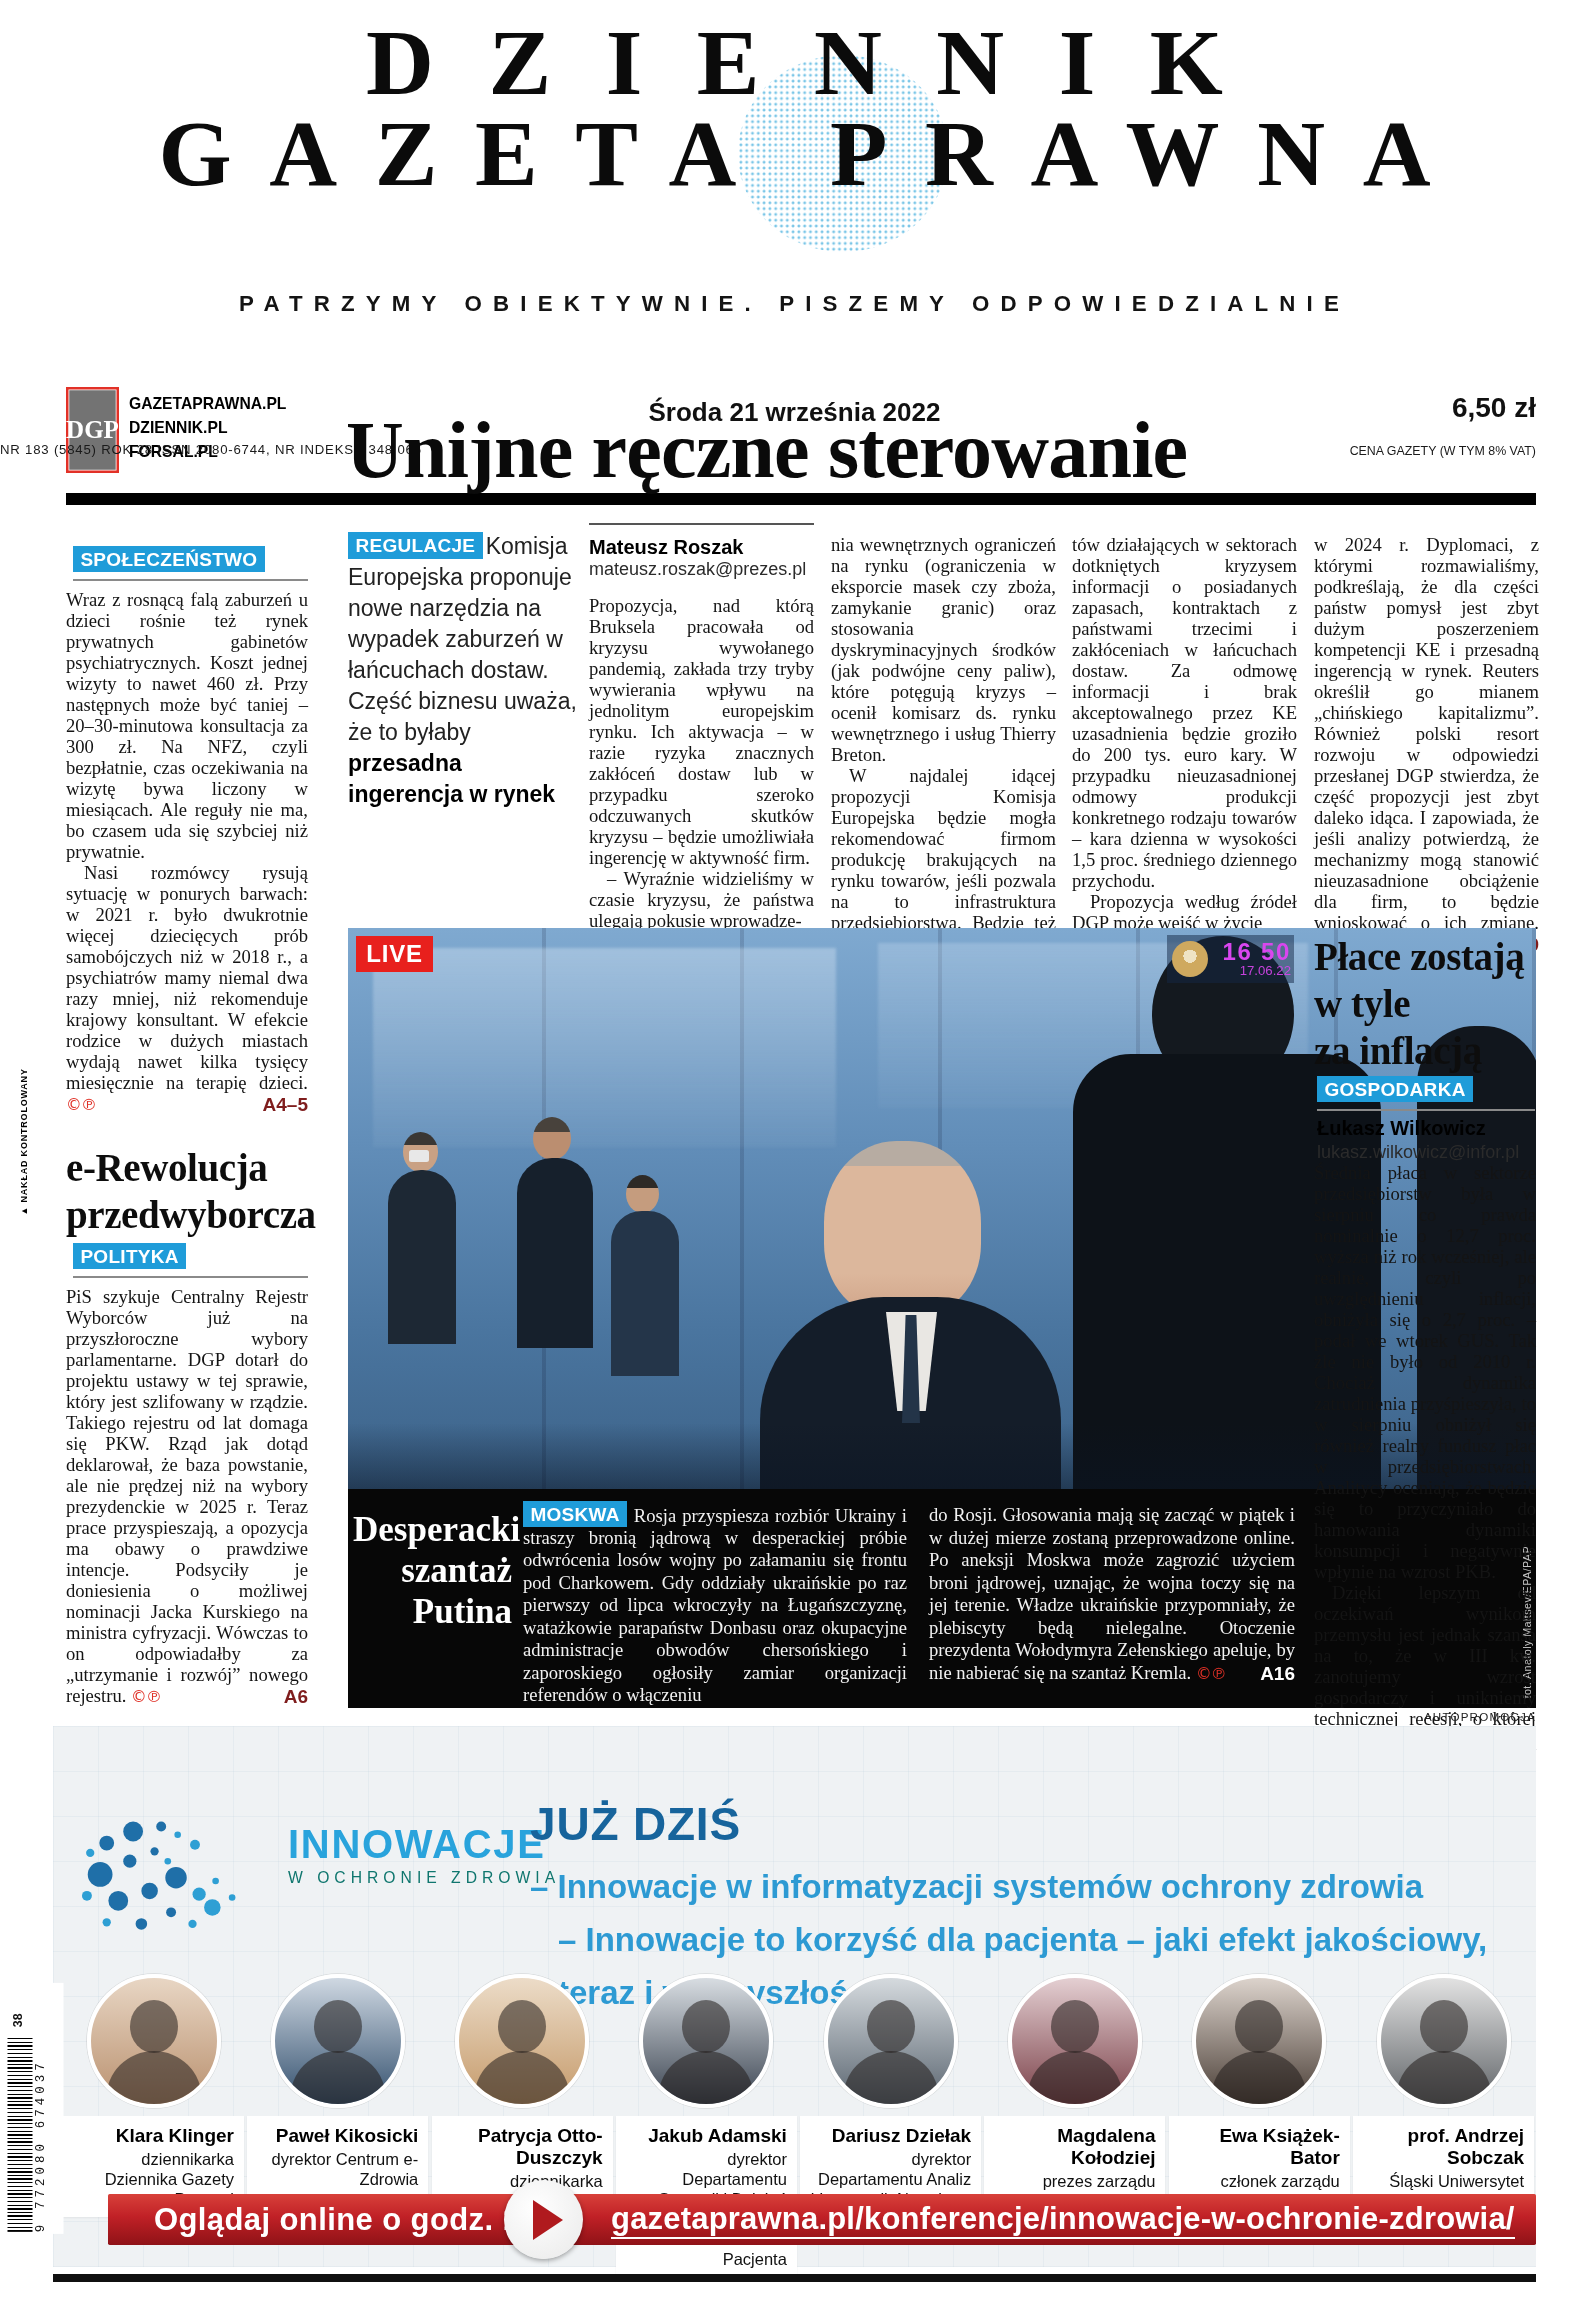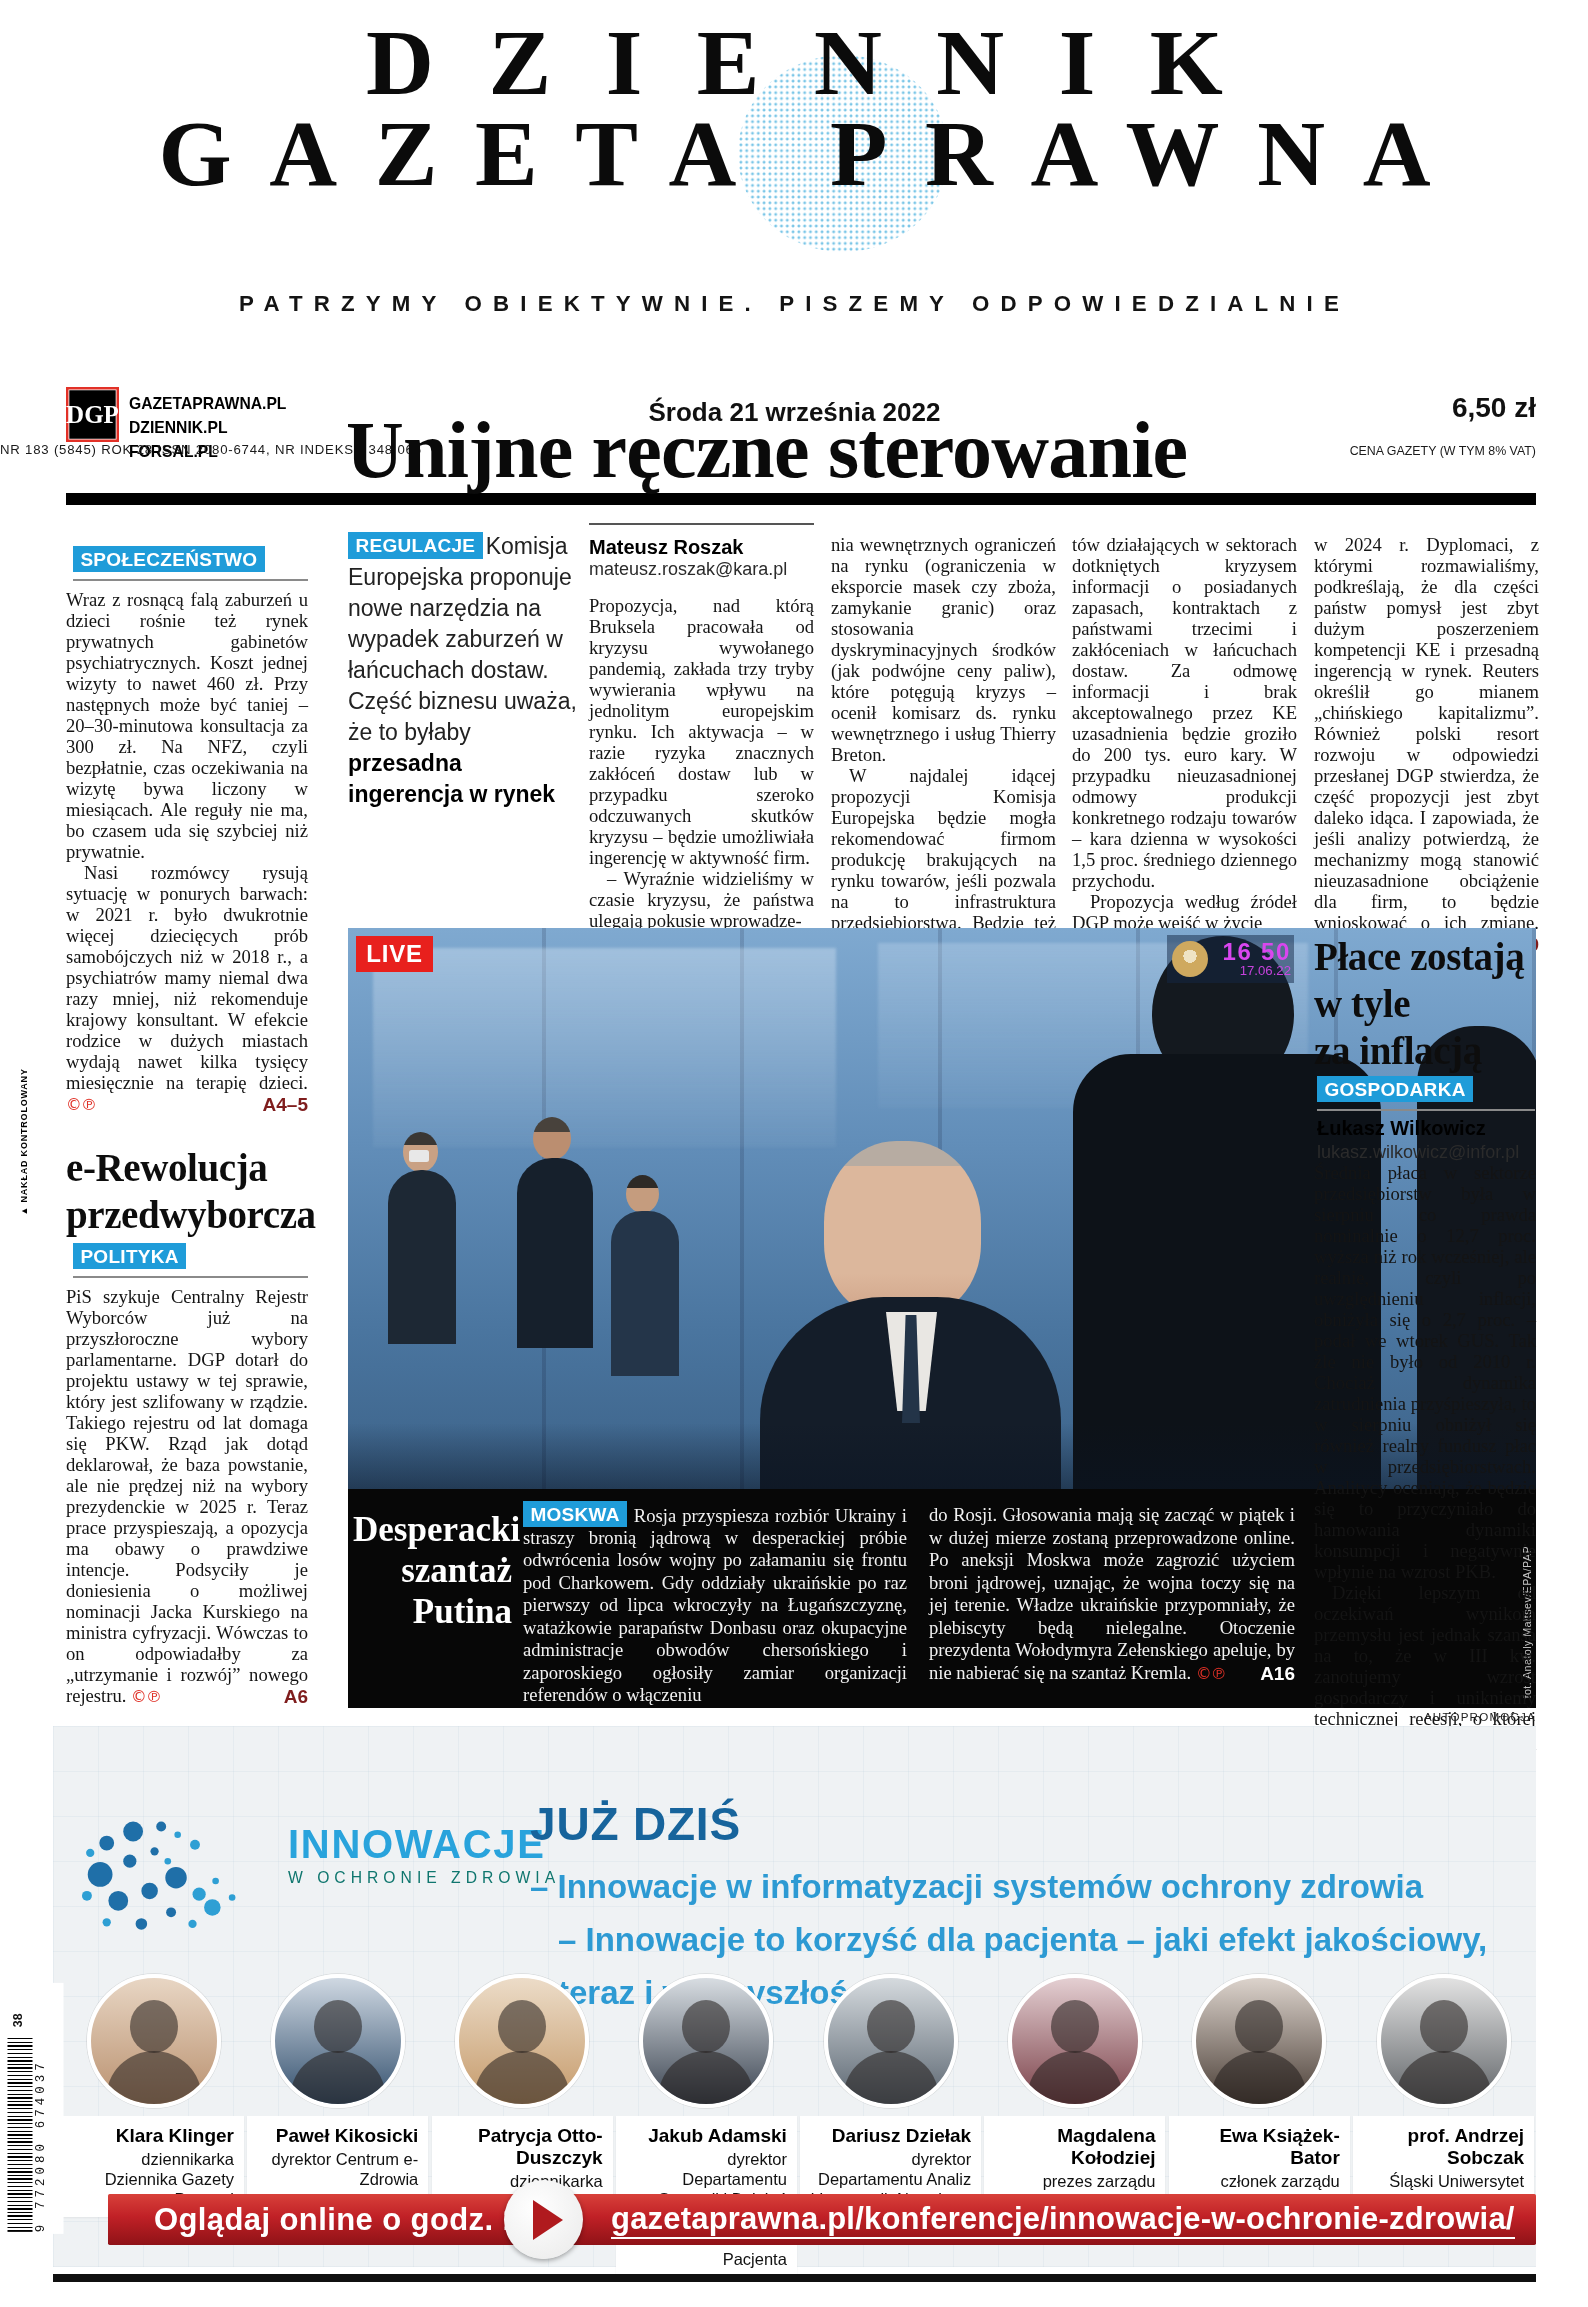--- a/index.html
+++ b/index.html
@@ -11,21 +11,21 @@
   .globe{position:absolute;left:738px;top:55px;width:210px;height:197px;border-radius:50%;
          background-image:radial-gradient(#74c3e6 1.4px,rgba(0,0,0,0) 1.6px);
          background-size:5.8px 5.8px;opacity:.95;z-index:0}
   .mast-line{position:absolute;left:0;width:100%;text-align:center;font-weight:bold;line-height:1;
              color:#0b0b0b;z-index:1;white-space:nowrap}
   .mast1{top:15px;font-size:94px;letter-spacing:.58em;text-indent:.58em}
   .mast2{top:106px;font-size:94px;letter-spacing:.4em;text-indent:.4em}
   .tagline{position:absolute;top:291px;left:0;width:100%;text-align:center;
            font-family:"Liberation Sans",sans-serif;font-weight:bold;font-size:22.3px;
            letter-spacing:.5em;color:#141414;white-space:nowrap}
-  .dgp-box{position:absolute;left:66px;top:387px;width:53px;height:55px;background:#000000;
+  .dgp-box{position:absolute;left:66px;top:387px;width:53px;height:86px;background:#737373;
            color:#fff;display:flex;align-items:center;justify-content:center;
            font-size:25px;font-weight:bold;box-shadow:inset 0 0 0 2.5px #e23127,inset 0 0 0 3.3px #fff}
   .sites{position:absolute;left:129px;top:392px;font-family:"Liberation Sans",sans-serif;
          font-weight:bold;font-size:15.7px;line-height:24px;color:#000}
   .m-date{position:absolute;left:0;top:397px;width:100%;text-align:center;
           font-family:"Liberation Sans",sans-serif;font-weight:bold;font-size:26px}
   .m-issue{position:absolute;left:0;top:442px;width:100%;text-align:left;
            font-family:"Liberation Sans",sans-serif;font-size:13.2px;letter-spacing:.06em;color:#1a1a1a}
   .m-price{position:absolute;right:53px;top:392px;font-family:"Liberation Sans",sans-serif;
            font-weight:bold;font-size:28px;text-align:right}
@@ -243,21 +243,21 @@
     <p><span>PiS szykuje Centralny Rejestr Wyborców już na przyszłoroczne wybory parlamentarne. DGP dotarł do projektu ustawy w tej sprawie, który jest szlifowany w rządzie. Takiego rejestru od lat domaga się PKW. Rząd jak dotąd deklarował, że baza powstanie, ale nie prędzej niż na wybory prezydenckie w 2025 r. Teraz prace przyspieszają, a opozycja ma obawy o prawdziwe intencje. Podsyciły je doniesienia o możliwej nominacji Jacka Kurskiego na ministra cyfryzacji. Wówczas to on odpowiadałby za „utrzymanie i rozwój” nowego rejestru. </span><span class="copy">©℗</span><span class="pref">A6</span></p>
   </div>
 
   <div class="h-lead">Unijne ręczne sterowanie</div>
   <div class="intro">
     <p><span class="badge">REGULACJE</span><span>Komisja Europejska proponuje nowe narzędzia na wypadek zaburzeń w łańcuchach dostaw. Część biznesu uważa, że to byłaby </span><b>przesadna ingerencja w rynek</b></p>
   </div>
   <div class="leadcol c2">
     <div class="bl-rule"></div>
     <div class="author">Mateusz Roszak</div>
-    <div class="email">mateusz.roszak@kara.pl</div>
+    <div class="email">mateusz.roszak@prezes.pl</div>
     <div class="bodytxt" style="margin-top:15px">
       <p><span>Propozycja, nad którą Bruksela pracowała od kryzysu wywołanego pandemią, zakłada trzy tryby wywierania wpływu na jednolitym europejskim rynku. Ich aktywacja – w razie ryzyka znacznych zakłóceń dostaw lub w przypadku szeroko odczuwanych skutków kryzysu – będzie umożliwiała ingerencję w aktywność firm.</span></p>
       <p><span>– Wyraźnie widzieliśmy w czasie kryzysu, że państwa ulegają pokusie wprowadze-</span></p>
     </div>
   </div>
   <div class="leadcol c3 bodytxt">
     <p><span>nia wewnętrznych ograniczeń na rynku (ograniczenia w eksporcie masek czy zboża, zamykanie granic) oraz stosowania dyskryminacyjnych środków (jak podwójne ceny paliw), które potęgują kryzys – ocenił komisarz ds. rynku wewnętrznego i usług Thierry Breton.</span></p>
     <p><span>W najdalej idącej propozycji Komisja Europejska będzie mogła rekomendować firmom produkcję brakujących na rynku towarów, jeśli pozwala na to infrastruktura przedsiębiorstwa. Będzie też wymagać od podmio-</span></p>
   </div>
   <div class="leadcol c4 bodytxt">

